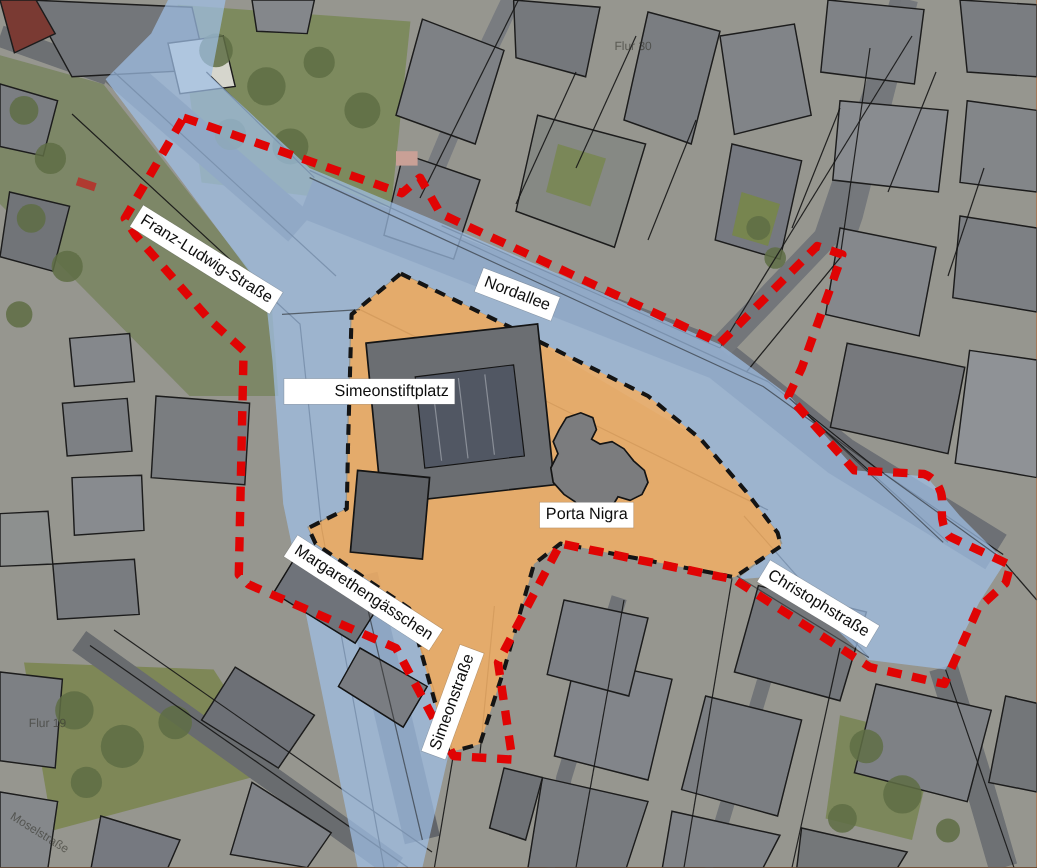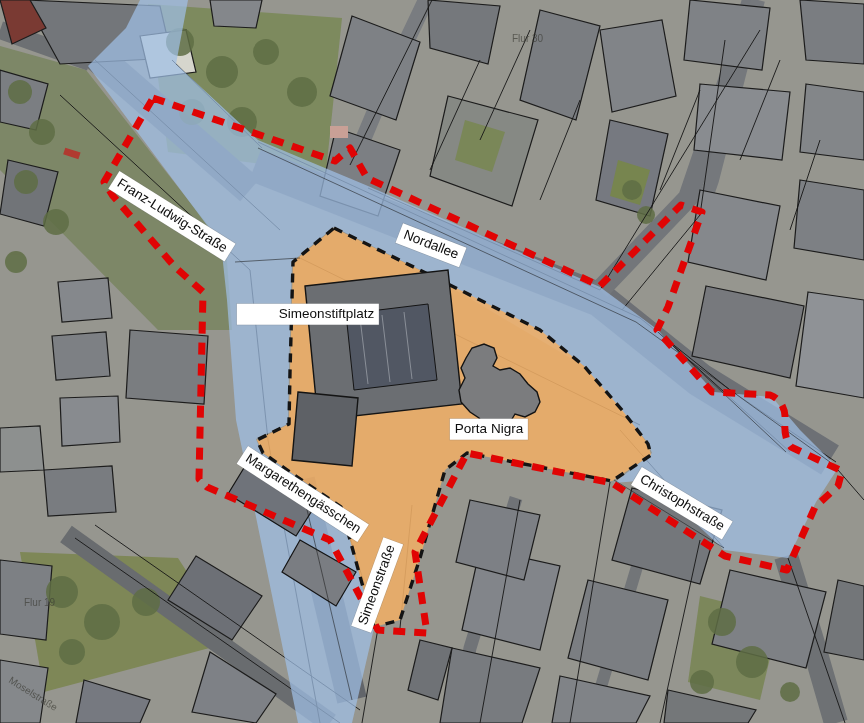--- a/index.html
+++ b/index.html
@@ -173,18 +173,18 @@
 
   <path d="M153,98 L335,161 L350,148 L367,178 L600,286 L681,205 L702,212 L668,307 L657,330 L712,392 L770,395 C781,399 786,410 785,420 C784,432 786,441 791,447 L842,471 L838,486 L815,507 L787,570 L725,556 L612,483 L467,453 L415,552 L427,633 L378,630 L330,540 L207,487 L199,479 L203,292 L175,267 L113,196 L104,182 Z" fill="none" stroke="#e00404" stroke-width="7" stroke-dasharray="12 9" stroke-linejoin="round"></path>
 
   <text class="cad-text" x="512" y="42">Flur 30</text>
   <text class="cad-text" x="24" y="606">Flur 19</text>
   <text class="cad-text" x="8" y="682" transform="rotate(32 8 682)">Moselstraße</text>
 </svg>
 
   <div class="map-label" style="left:172px;top:216px;transform:translate(-50%,-50%) rotate(32deg);">Franz-Ludwig-Straße</div>
   <div class="map-label" style="left:431px;top:245px;transform:translate(-50%,-50%) rotate(21deg);">Nordallee</div>
-  <div class="map-label" style="left:308px;top:314px;transform:translate(-50%,-50%);padding-left:42px;">Simeonstiftplatz</div>
+  <div class="map-label" style="left:308px;top:326px;transform:translate(-50%,-50%);padding-left:42px;">Simeonstiftplatz</div>
   <div class="map-label" style="left:477px;top:429px;transform:translate(-50%,-50%);margin-left:12px;">Porta Nigra</div>
   <div class="map-label" style="left:303px;top:494px;transform:translate(-50%,-50%) rotate(33deg);">Margarethengässchen</div>
   <div class="map-label" style="left:377px;top:585px;transform:translate(-50%,-50%) rotate(-70deg);">Simeonstraße</div>
   <div class="map-label" style="left:682px;top:503px;transform:translate(-50%,-50%) rotate(31deg);">Christophstraße</div>
 </div>
 
 </body></html>

